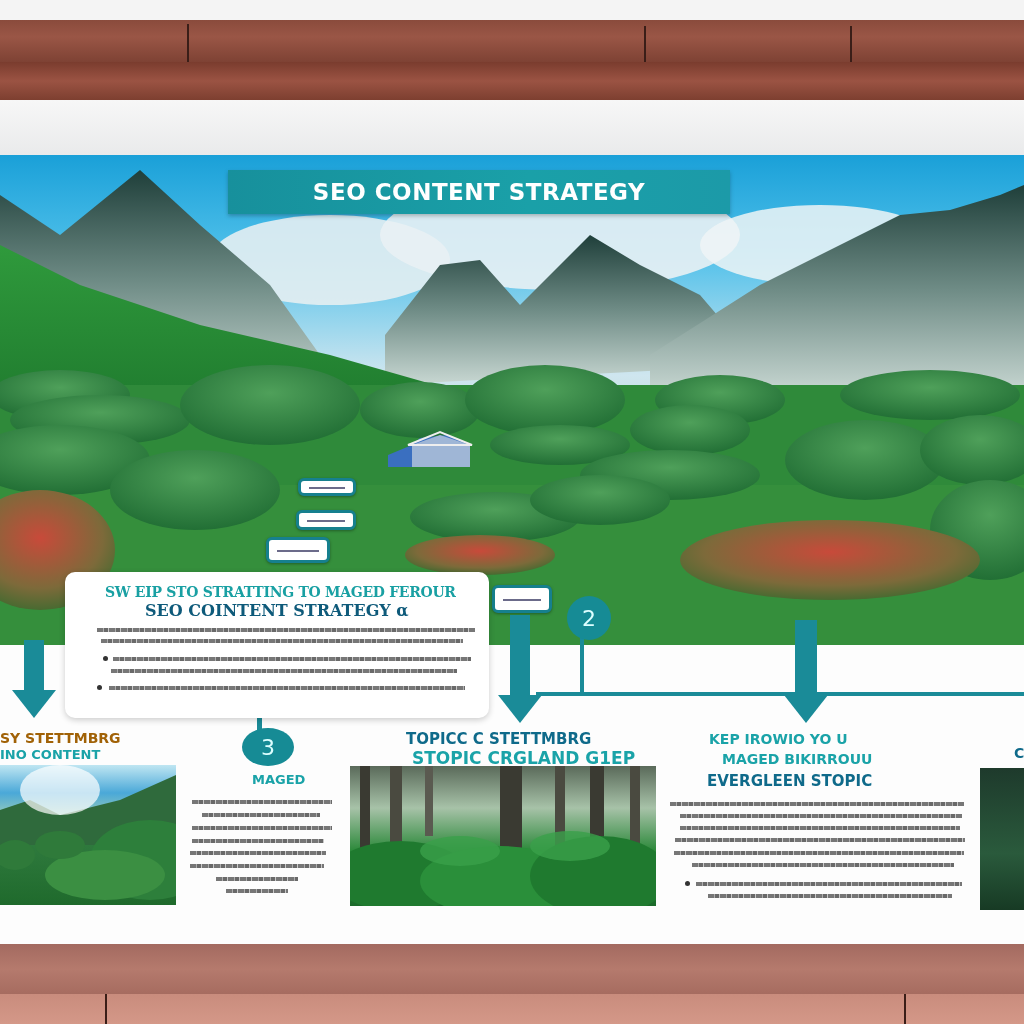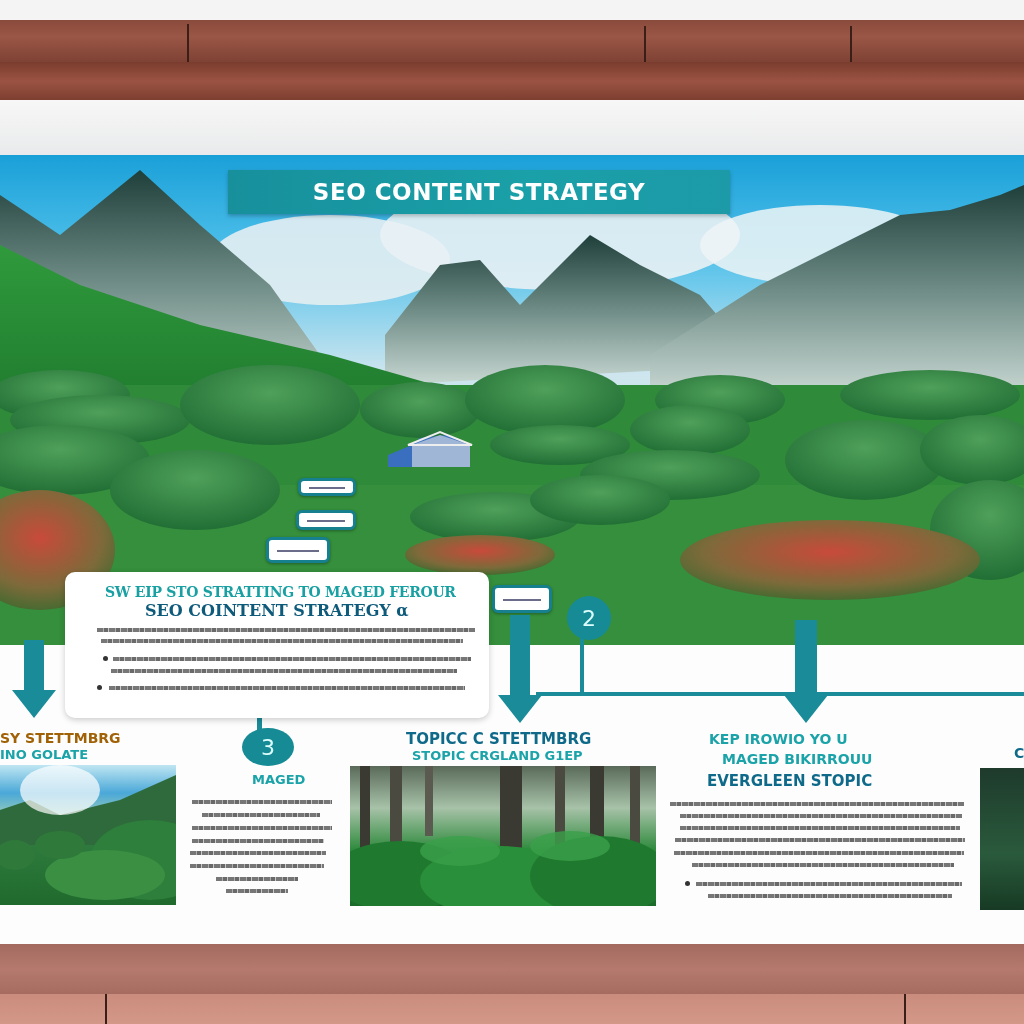--- a/index.html
+++ b/index.html
@@ -185,21 +185,21 @@
   <div class="txtline" style="left:32px;top:56px;width:378px;"></div>
   <div class="txtline" style="left:36px;top:67px;width:362px;"></div>
   <div class="bullet" style="left:38px;top:84px;"></div>
   <div class="txtline" style="left:48px;top:85px;width:358px;"></div>
   <div class="txtline" style="left:46px;top:97px;width:346px;"></div>
   <div class="bullet" style="left:32px;top:113px;"></div>
   <div class="txtline" style="left:44px;top:114px;width:356px;"></div>
 </div>
 
 <div class="h-navy" style="left:0;top:730px;font-size:14px;color:#a16207;">SY STETTMBRG</div>
-<div class="h-teal" style="left:0;top:747px;font-size:13px;">INO GOLATE</div>
+<div class="h-teal" style="left:0;top:747px;font-size:13px;">INO CONTENT</div>
 <div class="photo" style="left:0;top:765px;width:176px;height:140px;background:linear-gradient(180deg,#bfe6f2 0%,#4aa8d8 20%,#9fcfb8 38%,#2f7a3e 55%,#1f6a2c 100%);">
   <svg width="176" height="140">
     <polygon points="0,45 30,35 60,50 120,35 176,10 176,80 0,80" fill="#2f6a3c"></polygon>
     <ellipse cx="150" cy="95" rx="60" ry="40" fill="#2d7f3b"></ellipse>
     <ellipse cx="105" cy="110" rx="60" ry="25" fill="#3b8f42"></ellipse>
     <ellipse cx="60" cy="80" rx="25" ry="14" fill="#2f7a3a"></ellipse>
     <ellipse cx="15" cy="90" rx="20" ry="15" fill="#2f7a3a"></ellipse>
     <ellipse cx="60" cy="25" rx="40" ry="25" fill="#ffffff" opacity="0.7"></ellipse>
   </svg>
 </div>
@@ -208,21 +208,21 @@
 <div class="txtline" style="left:192px;top:800px;width:140px;"></div>
 <div class="txtline" style="left:202px;top:813px;width:118px;"></div>
 <div class="txtline" style="left:192px;top:826px;width:140px;"></div>
 <div class="txtline" style="left:192px;top:839px;width:132px;"></div>
 <div class="txtline" style="left:190px;top:851px;width:136px;"></div>
 <div class="txtline" style="left:190px;top:864px;width:134px;"></div>
 <div class="txtline" style="left:216px;top:877px;width:82px;"></div>
 <div class="txtline" style="left:226px;top:889px;width:62px;"></div>
 
 <div class="h-navy" style="left:406px;top:730px;font-size:15px;">TOPICC C STETTMBRG</div>
-<div class="h-teal" style="left:412px;top:748px;font-size:13px;">STOPIC CRGLAND G1EP</div>
+<div class="h-teal" style="left:412px;top:748px;font-size:17px;">STOPIC CRGLAND G1EP</div>
 <div class="photo" style="left:350px;top:766px;width:306px;height:140px;background:linear-gradient(180deg,#5a6a5a 0%,#a7c2a8 30%,#2e8a3c 60%,#1b6a2a 100%);">
   <svg width="306" height="140">
     <rect x="10" y="0" width="10" height="90" fill="#3a3a32"></rect>
     <rect x="40" y="0" width="12" height="80" fill="#4a4a40"></rect>
     <rect x="75" y="0" width="8" height="70" fill="#5a5a50"></rect>
     <rect x="150" y="0" width="22" height="100" fill="#3a3a32"></rect>
     <rect x="205" y="0" width="10" height="80" fill="#4a4a40"></rect>
     <rect x="240" y="0" width="14" height="85" fill="#3a3a32"></rect>
     <rect x="280" y="0" width="10" height="80" fill="#4a4a40"></rect>
     <ellipse cx="50" cy="110" rx="70" ry="35" fill="#1f7a2f"></ellipse>

